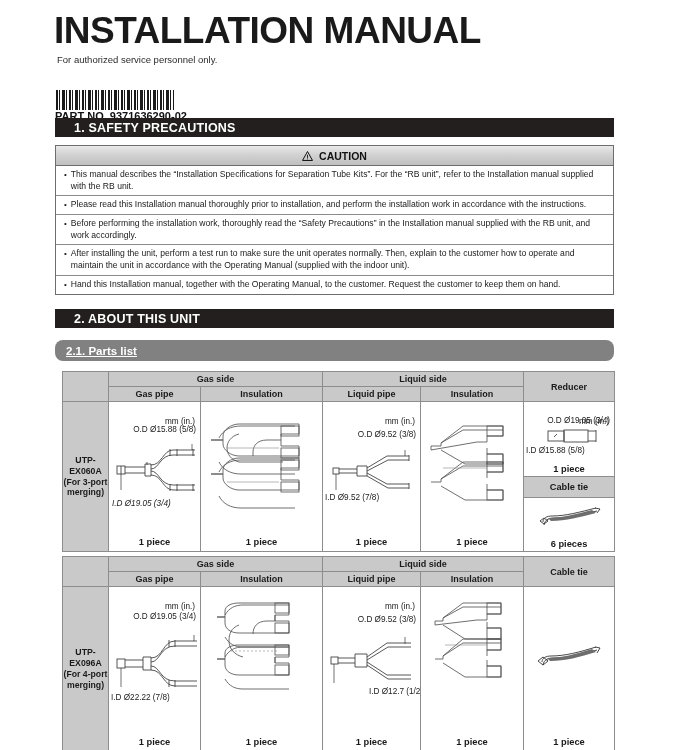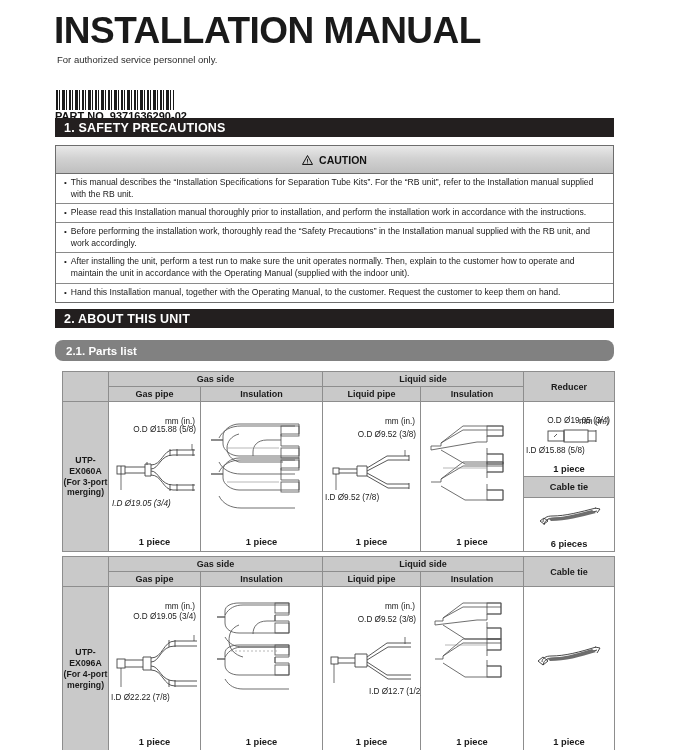--- a/index.html
+++ b/index.html
@@ -36,39 +36,39 @@
       #1a1a1a 6px, #1a1a1a 9px, #fff 9px, #fff 10px,
       #1a1a1a 10px, #1a1a1a 11px, #fff 11px, #fff 13px);
   }
 
   
   .sec-bar {
     position: absolute; left: 55px; width: 559px; height: 19px;
     background: #231f1f; color: #fff;
     font-size: 12.5px; font-weight: bold;
     display: flex; align-items: center;
-    padding-left: 9px; letter-spacing: 0.2px;
+    padding-left: 19px; letter-spacing: 0.2px;
   }
   .sub-bar {
     position: absolute; left: 55px; width: 559px; height: 21px;
     background: #818181; color: #ffffff;
     border-radius: 8px;
     font-size: 11.5px; font-weight: bold;
     display: flex; align-items: center;
     padding-left: 11px;
   }
 
   
   .caution-box {
     position: absolute; left: 55px; top: 145px;
     width: 559px; border: 1px solid #6d6d6d;
     background: #fff;
   }
   .caution-head {
-    height: 28px;
+    height: 20px;
     background: linear-gradient(to bottom,#e9e9e9 0%,#d2d2d2 45%,#bfbfbf 100%);
     border-bottom: 1px solid #6d6d6d;
     display: flex; align-items: center; justify-content: center;
     gap: 6px;
     font-size: 10.5px; font-weight: bold; color: #111;
   }
   .warn-tri { width: 11px; height: 10px; }
   .caution-item {
     border-bottom: 1px solid #8a8a8a;
     font-size: 8.6px; line-height: 1.35; color: #1a1a1a;
@@ -151,21 +151,21 @@
       <span class="bullet">•</span>
       <span>After installing the unit, perform a test run to make sure the unit operates normally. Then, explain to the customer how to operate and maintain the unit in accordance with the Operating Manual (supplied with the indoor unit).</span>
     </div>
     <div class="caution-item">
       <span class="bullet">•</span>
       <span>Hand this Installation manual, together with the Operating Manual, to the customer. Request the customer to keep them on hand.</span>
     </div>
   </div>
 
   <div class="sec-bar" style="top:309px;">2.  ABOUT THIS UNIT</div>
-  <div class="sub-bar" style="top:340px;">2.1. Parts list</div>
+  <div class="sub-bar" style="top:340px;text-decoration:underline;">2.1. Parts list</div>
 
   <table class="ptable" style="top:371px; width:552px;">
     <colgroup>
       <col style="width:46px">
         <col style="width:92px">
         <col style="width:122px">
       <col style="width:98px">
         <col style="width:103px">
         <col style="width:91px">
     </colgroup>

